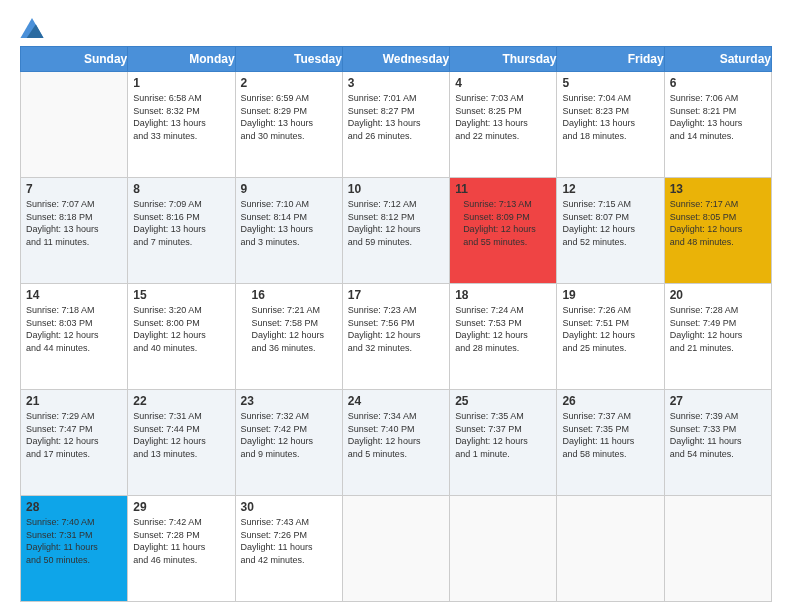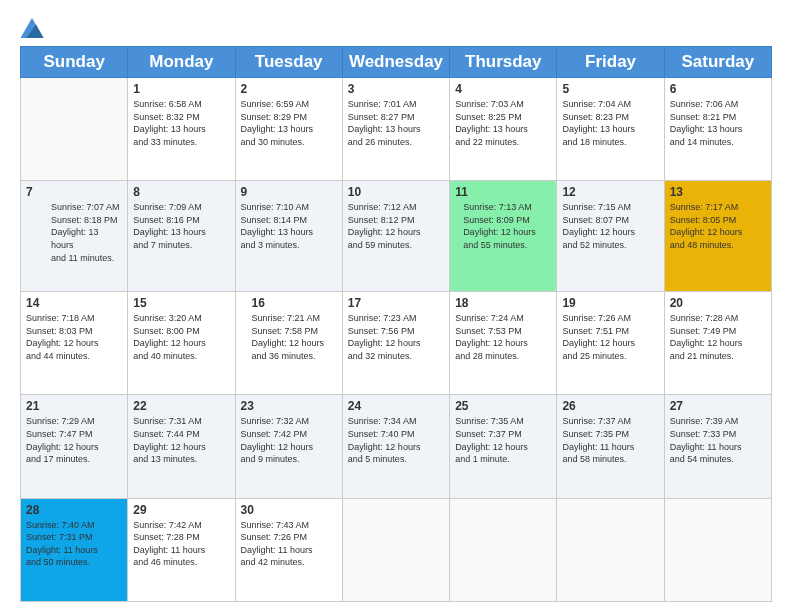--- a/index.html
+++ b/index.html
@@ -48,24 +48,24 @@
     .calendar {
       flex: 1;
       border: 1px solid #ccc;
       border-collapse: collapse;
       width: 100%;
       table-layout: fixed;
     }
     .calendar th {
       background: #4a90d9;
       color: #fff;
-      font-size: 17px;
+      font-size: 12px;
       font-weight: bold;
       padding: 5px 0;
-      text-align: center;
+      text-align: right;
       border: 1px solid #3a80c9;
     }
     .calendar td {
       border: 1px solid #ccc;
       vertical-align: top;
       padding: 4px 5px;
       font-size: 9.5px;
       color: #333;
       height: 82px;
       width: calc(100% / 7);
@@ -168,21 +168,21 @@
             <span class="day-number">6</span>
             <div class="day-info" style="white-space: pre-line;">Sunrise: 7:06 AM
 Sunset: 8:21 PM
 Daylight: 13 hours
 and 14 minutes.</div>
           </td>
         </tr>
         <tr>
           <td style="background: rgb(240, 244, 248);">
             <span class="day-number">7</span>
-            <div class="day-info" style="white-space: pre-line; margin-left: 25px;">Sunrise: 7:07 AM
+            <div class="day-info" style="white-space: pre-line;">Sunrise: 7:07 AM
 Sunset: 8:18 PM
 Daylight: 13 hours
 and 11 minutes.</div>
           </td>
           <td style="background: rgb(240, 244, 248);">
             <span class="day-number">8</span>
             <div class="day-info" style="white-space: pre-line;">Sunrise: 7:09 AM
 Sunset: 8:16 PM
 Daylight: 13 hours
 and 7 minutes.</div>
@@ -194,21 +194,21 @@
 Daylight: 13 hours
 and 3 minutes.</div>
           </td>
           <td style="background: rgb(240, 244, 248);">
             <span class="day-number">10</span>
             <div class="day-info" style="white-space: pre-line;">Sunrise: 7:12 AM
 Sunset: 8:12 PM
 Daylight: 12 hours
 and 59 minutes.</div>
           </td>
-          <td style="background: #86efac;">
+          <td style="background: #ef4444;">
             <span class="day-number">11</span>
             <div class="day-info" style="white-space: pre-line; margin-left: 8px;">Sunrise: 7:13 AM
 Sunset: 8:09 PM
 Daylight: 12 hours
 and 55 minutes.</div>
           </td>
           <td style="background: rgb(240, 244, 248);">
             <span class="day-number">12</span>
             <div class="day-info" style="white-space: pre-line;">Sunrise: 7:15 AM
 Sunset: 8:07 PM

